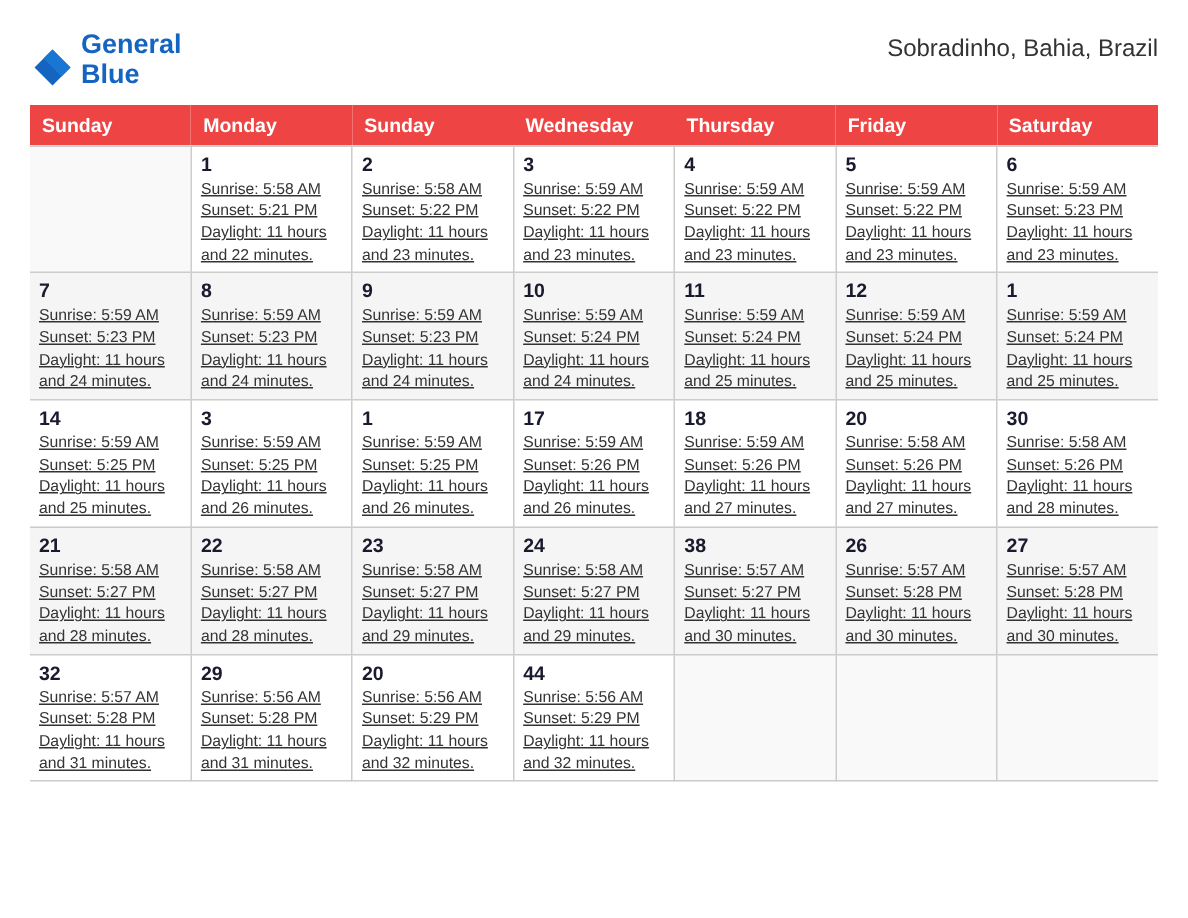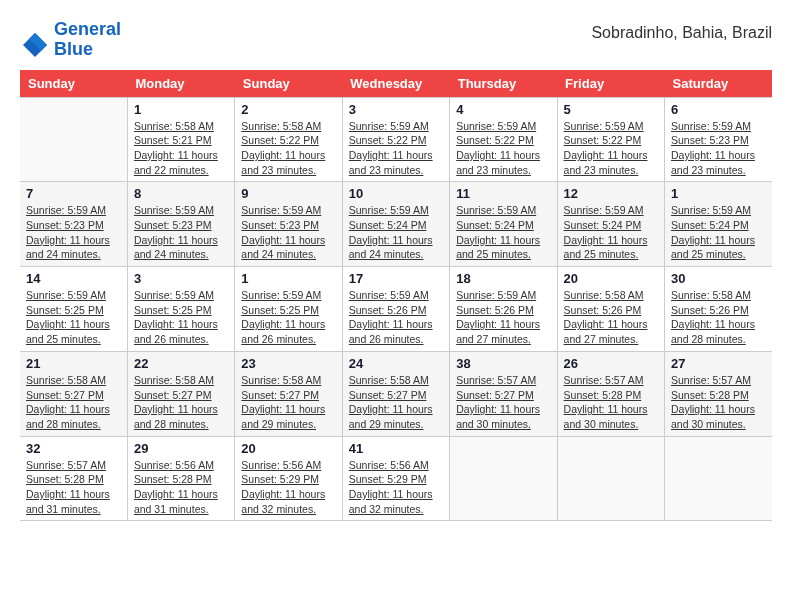--- a/index.html
+++ b/index.html
@@ -342,21 +342,21 @@
 and 31 minutes.</div>
         </td>
         <td>
           <div class="day-num">20</div>
           <div class="day-info" style="white-space: pre-line;">Sunrise: 5:56 AM
 Sunset: 5:29 PM
 Daylight: 11 hours
 and 32 minutes.</div>
         </td>
         <td>
-          <div class="day-num">41</div>
+          <div class="day-num">44</div>
           <div class="day-info" style="white-space: pre-line;">Sunrise: 5:56 AM
 Sunset: 5:29 PM
 Daylight: 11 hours
 and 32 minutes.</div>
         </td>
         <td class="empty-cell"></td>
         <td class="empty-cell"></td>
         <td class="empty-cell"></td>
       </tr>
     </tbody>

